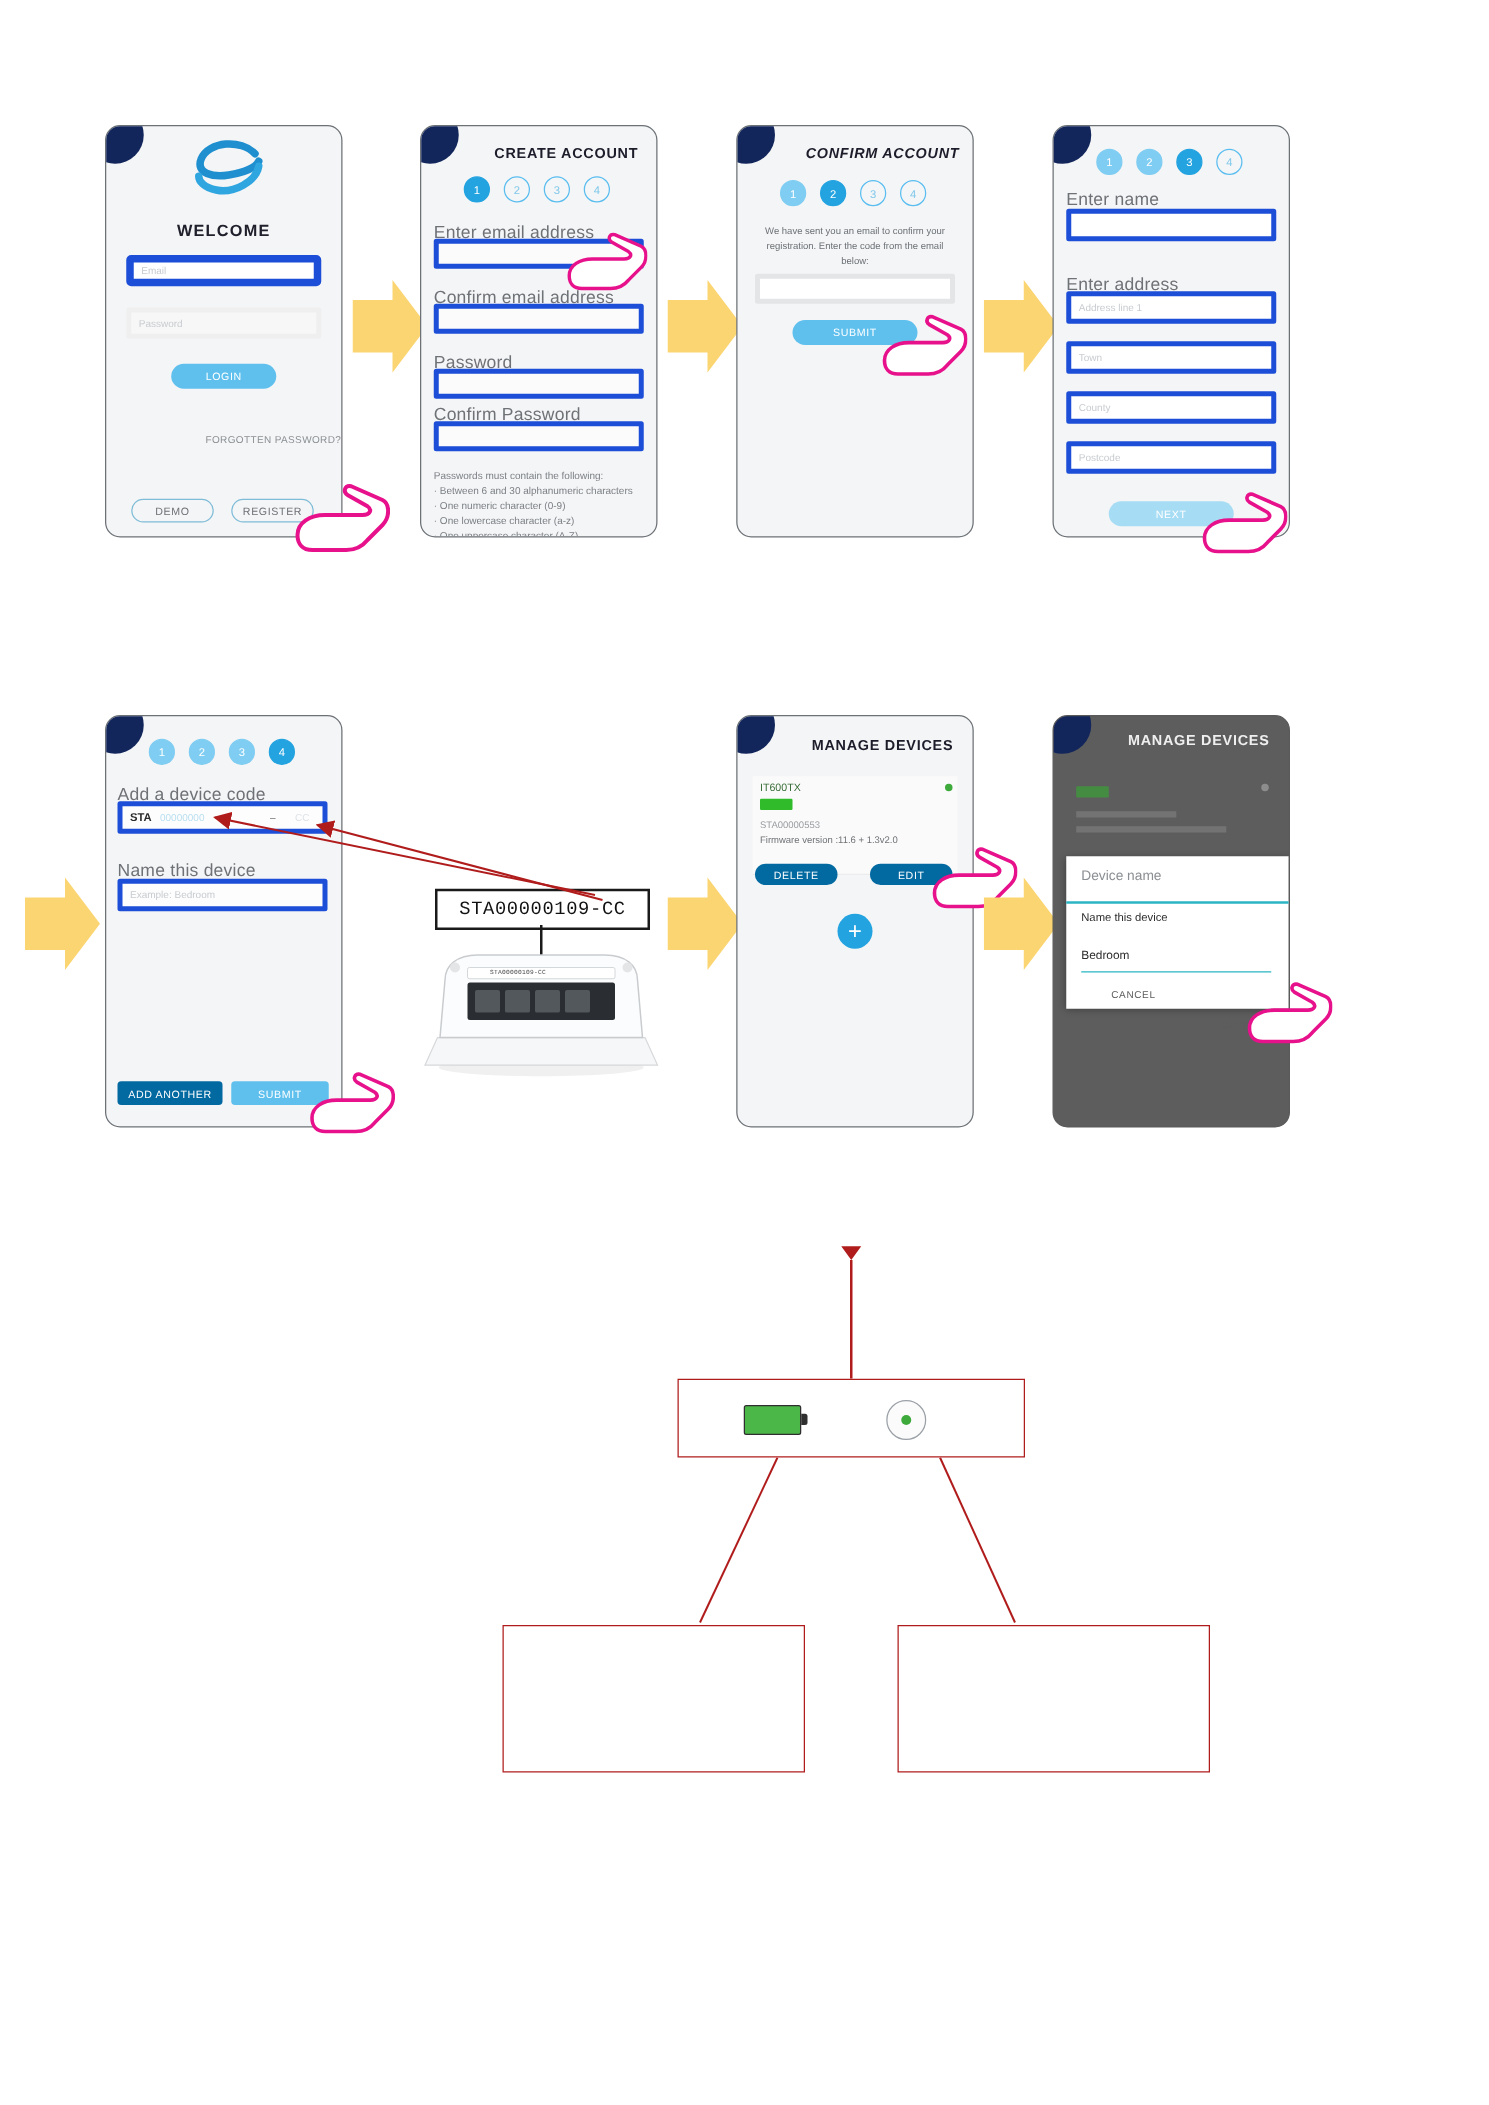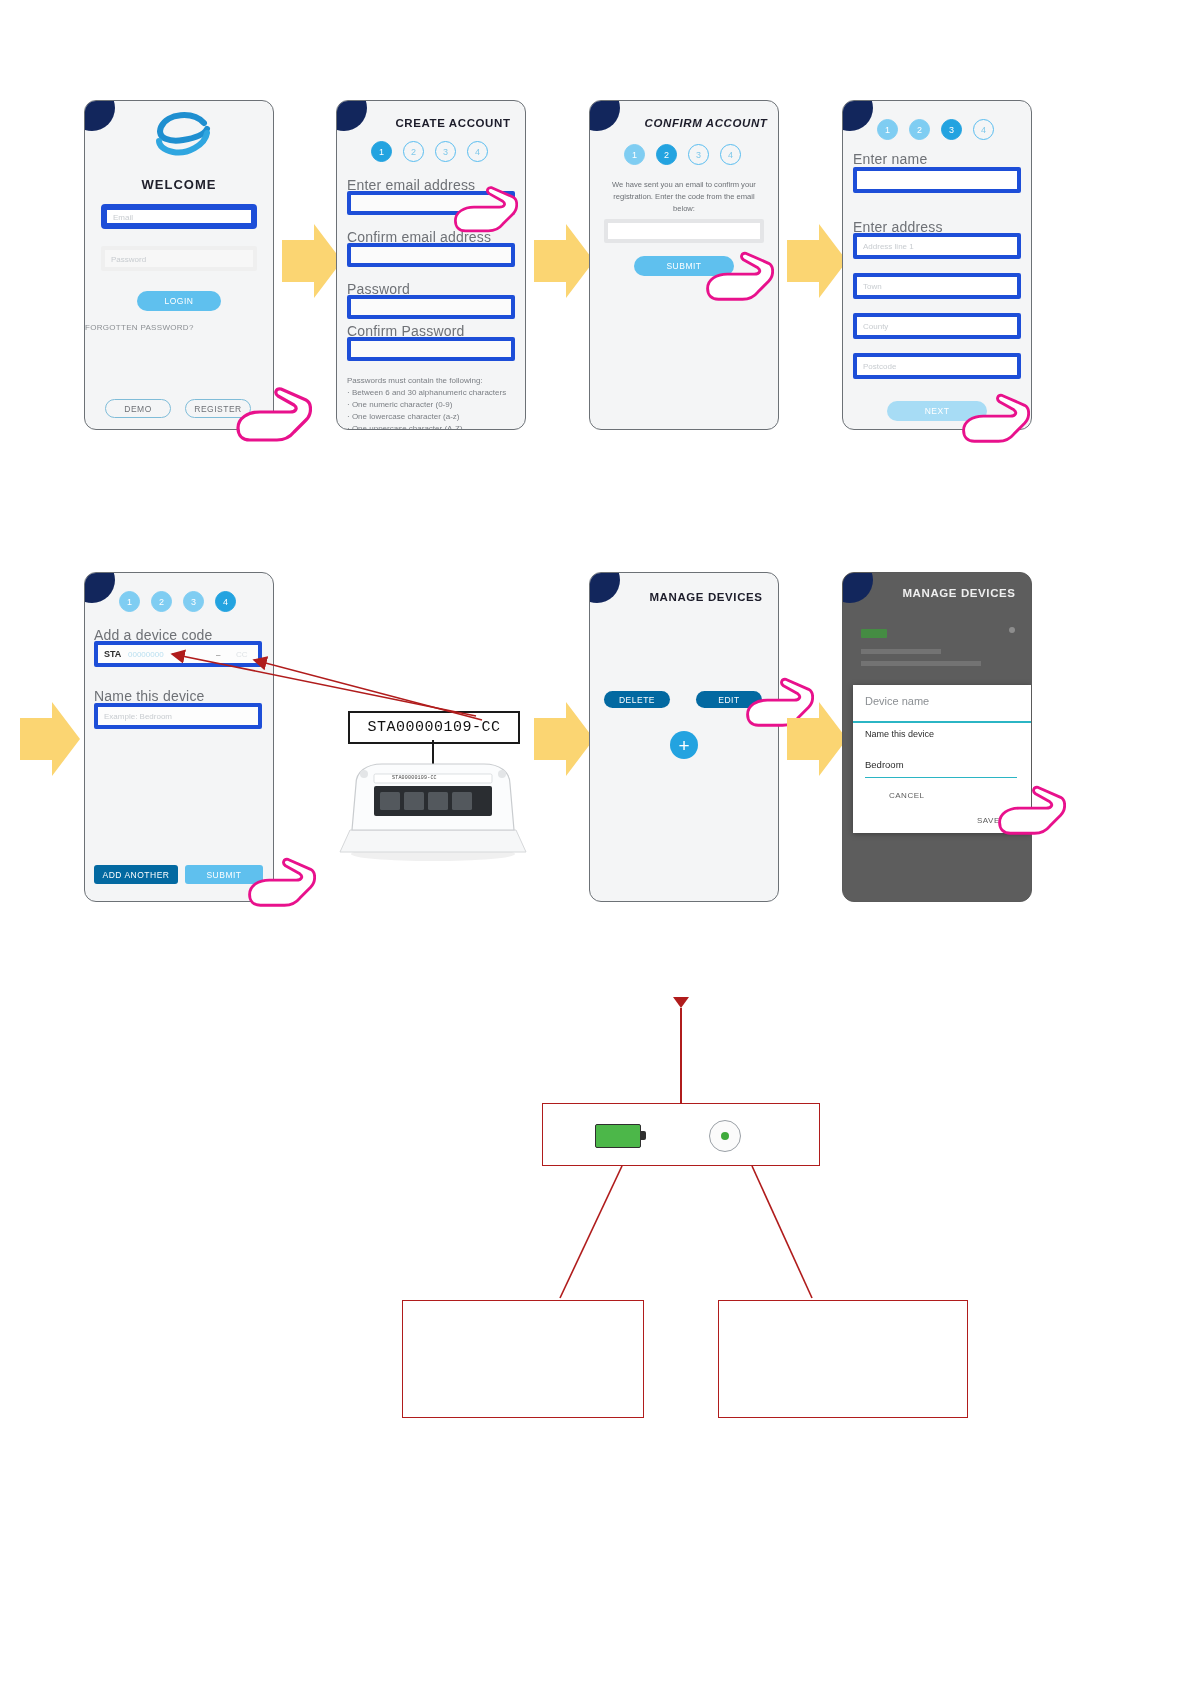--- a/index.html
+++ b/index.html
@@ -33,21 +33,21 @@
         font-size:8.5px;letter-spacing:.5px;box-sizing:border-box;}
   .pbtn.blue{background:#5fc0ee;color:#ffffff;}
   .pbtn.ghost{background:transparent;border:1px solid #7fbcd8;color:#6e7176;}
   .pbtn.pill{background:#0369a1;color:#ffffff;border-radius:3px;text-align:right;}
 
   .ftext{position:absolute;font-size:8px;color:#7b7f84;line-height:1.5;}
   .centertext{position:absolute;font-size:7.6px;color:#6c7075;line-height:1.55;text-align:center;}
 
   .logo-wrap{position:absolute;}
   .welcome{position:absolute;left:0;right:0;text-align:center;font-size:13px;font-weight:bold;letter-spacing:1px;color:#20202c;}
-  .fplink{position:absolute;left:0;right:12px;text-align:left;font-size:8px;color:#8b8f93;letter-spacing:.3px;}
+  .fplink{position:absolute;left:0;right:0;text-align:right;font-size:8px;color:#8b8f93;letter-spacing:.3px;margin-top:24px;}
 
   
   .yarrow{position:absolute;}
 
   
   .hand{position:absolute;}
 
   
   .codebox{position:absolute;border:2px solid #1a1a1a;background:#ffffff;display:flex;align-items:center;justify-content:center;}
   .codebox span{font-family:"Liberation Mono",monospace;font-size:15px;letter-spacing:.5px;color:#111;}
@@ -319,20 +319,27 @@
   <div class="yarrow" style="left:534px;top:700px;width:60px;height:78px;">
     <svg viewBox="0 0 60 78" width="60" height="78">
         <polygon points="0,18 32,18 32,2 60,39 32,76 32,60 0,60" fill="#fbd572"></polygon>
       </svg>
   </div>
 
   <div class="phone" style="left:589px;top:572px;width:188px;height:328px;">
     <div class="phone-inner">
       <div class="scr-title" style="top:18px;">MANAGE DEVICES</div>
 
+      <div style="position:absolute;left:12px;top:48px;width:164px;height:78px;background:#fafafa;border-bottom:1px solid #ececec;">
+        <div style="position:absolute;left:6px;top:4px;font-size:8.5px;color:#3b6f3b;">IT600TX</div>
+        <div style="position:absolute;left:6px;top:18px;width:26px;height:9px;background:#2fbb2a;border-radius:1px;"></div>
+        <div style="position:absolute;left:6px;top:34px;font-size:7.6px;color:#9a9da0;">STA00000553</div>
+        <div style="position:absolute;left:6px;top:46px;font-size:7.6px;color:#6f7276;">Firmware version :11.6 + 1.3v2.0</div>
+        <div style="position:absolute;right:4px;top:6px;width:6px;height:6px;border-radius:50%;background:#3faa3c;"></div>
+      </div>
 
       <div class="pbtn pill" style="left:14px;top:118px;width:66px;height:17px;border-radius:9px;">
         <span>DELETE</span>
       </div>
       <div class="pbtn pill" style="left:106px;top:118px;width:66px;height:17px;border-radius:9px;">
         <span>EDIT</span>
       </div>
 
       <div style="position:absolute;left:80px;top:158px;width:28px;height:28px;border-radius:50%;background:#23a3e0;color:#fff;
                   display:flex;align-items:center;justify-content:center;font-size:19px;line-height:1;">
@@ -359,21 +366,21 @@
     <div class="phone-inner">
       <div class="scr-title on-dark" style="top:14px;">MANAGE DEVICES</div>
 
       <div style="position:absolute;left:12px;top:46px;width:164px;height:64px;opacity:.5;">
         <div style="position:absolute;left:6px;top:10px;width:26px;height:9px;background:#2fbb2a;border-radius:1px;"></div>
         <div style="position:absolute;left:6px;top:30px;width:80px;height:5px;background:#8a8a8a;"></div>
         <div style="position:absolute;left:6px;top:42px;width:120px;height:5px;background:#8a8a8a;"></div>
         <div style="position:absolute;right:4px;top:8px;width:6px;height:6px;border-radius:50%;background:#bdbdbd;"></div>
       </div>
 
-      <div style="position:absolute;left:10px;top:112px;width:178px;height:148px;background:#ffffff;box-shadow:0 1px 6px rgba(0,0,0,.35);">
+      <div style="position:absolute;left:10px;top:112px;width:178px;height:122px;background:#ffffff;box-shadow:0 1px 6px rgba(0,0,0,.35);">
         <div style="position:absolute;left:12px;top:10px;font-size:11px;color:#8b8f93;">Device name</div>
         <div style="position:absolute;left:0;top:36px;width:178px;height:1.5px;background:#2bb5c4;"></div>
         <div style="position:absolute;left:12px;top:44px;font-size:9px;color:#2c2c2c;">Name this device</div>
         <div style="position:absolute;left:12px;top:74px;font-size:9.5px;color:#2c2c2c;">Bedroom</div>
         <div style="position:absolute;left:12px;top:92px;width:152px;height:1px;background:#2bb5c4;"></div>
         <div style="position:absolute;left:36px;top:106px;font-size:8px;color:#5d5d5d;letter-spacing:.5px;">CANCEL</div>
         <div style="position:absolute;left:124px;top:106px;font-size:8px;color:#5d5d5d;letter-spacing:.5px;margin-top:25px;">SAVE</div>
       </div>
     </div>
     <div class="navblob"></div>

